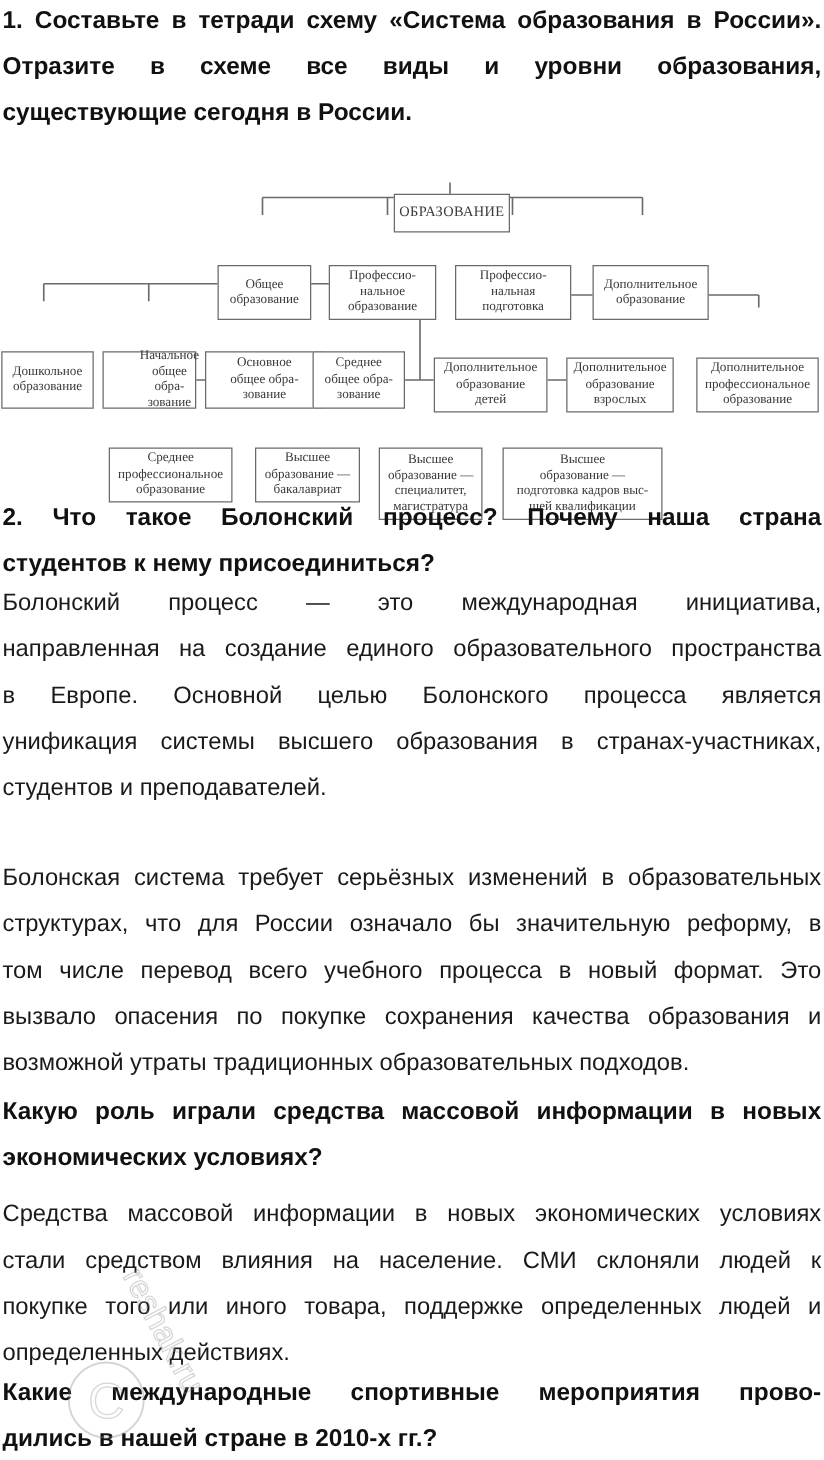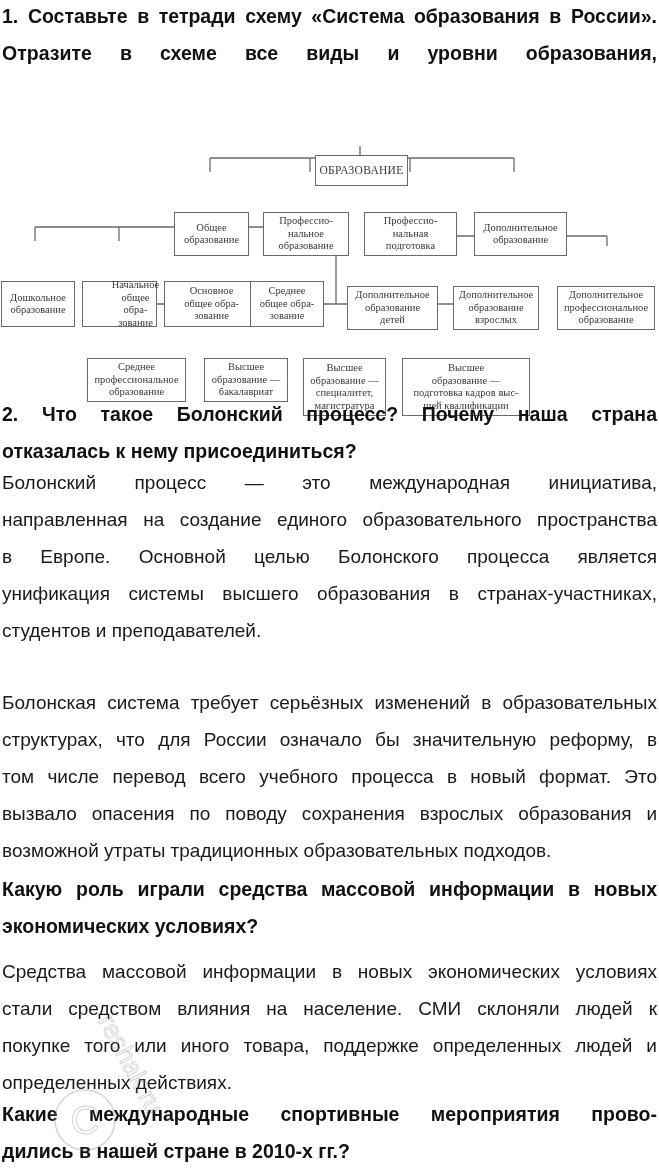--- a/index.html
+++ b/index.html
@@ -16,20 +16,21 @@
          display: flex; align-items: center; justify-content: center; text-align: center; white-space: pre-line; margin-top: 40px; }
   .box.root { font-size: 11.5px; letter-spacing: 0.3px; }
   .wm { position: absolute; left: 30px; top: 1010px; width: 150px; height: 150px; opacity: 0.35; pointer-events: none; }
 </style>
 </head>
 <body>
 
 <div class="para q" style="top:-2px;">
   <span class="line just">1. Составьте в тетради схему «Система образования в России».</span>
   <span class="line just">Отразите в схеме все виды и уровни образования,</span>
+  <span class="line">существующие сегодня в России.</span>
 </div>
 
 <div id="diagram">
   <svg width="659" height="275">
     <g stroke="#6a6a6a" stroke-width="1.3" fill="none">
 
       <line x1="360" y1="36" x2="360" y2="48"></line>
       <line x1="210" y1="48" x2="514" y2="48"></line>
       <line x1="210" y1="48" x2="210" y2="62"></line>
       <line x1="310" y1="48" x2="310" y2="62"></line>
@@ -104,36 +105,36 @@
 специалитет,
 магистратура</div>
   <div class="box" style="left:402px; top:208px; width:128px; height:58px;">Высшее
 образование —
 подготовка кадров выс-
 шей квалификации</div>
 </div>
 
 <div class="para q" style="top:396px;">
   <span class="line just">2. Что такое Болонский процесс? Почему наша страна</span>
-  <span class="line">отказалась к нему присоединиться?</span>
+  <span class="line">студентов к нему присоединиться?</span>
 </div>
 
 <div class="para a" style="top:464px;">
   <span class="line just">Болонский процесс — это международная инициатива,</span>
   <span class="line just">направленная на создание единого образовательного пространства</span>
   <span class="line just">в Европе. Основной целью Болонского процесса является</span>
   <span class="line just">унификация системы высшего образования в странах-участниках,</span>
   <span class="line">студентов и преподавателей.</span>
 </div>
 
 <div class="para a" style="top:684px;">
   <span class="line just">Болонская система требует серьёзных изменений в образовательных</span>
   <span class="line just">структурах, что для России означало бы значительную реформу, в</span>
   <span class="line just">том числе перевод всего учебного процесса в новый формат. Это</span>
-  <span class="line just">вызвало опасения по поводу сохранения взрослых образования и</span>
+  <span class="line just">вызвало опасения по покупке сохранения качества образования и</span>
   <span class="line">возможной утраты традиционных образовательных подходов.</span>
 </div>
 
 <div class="para q" style="top:871px;">
   <span class="line just">Какую роль играли средства массовой информации в новых</span>
   <span class="line">экономических условиях?</span>
 </div>
 
 <div class="para a" style="top:953px;">
   <span class="line just">Средства массовой информации в новых экономических условиях</span>

